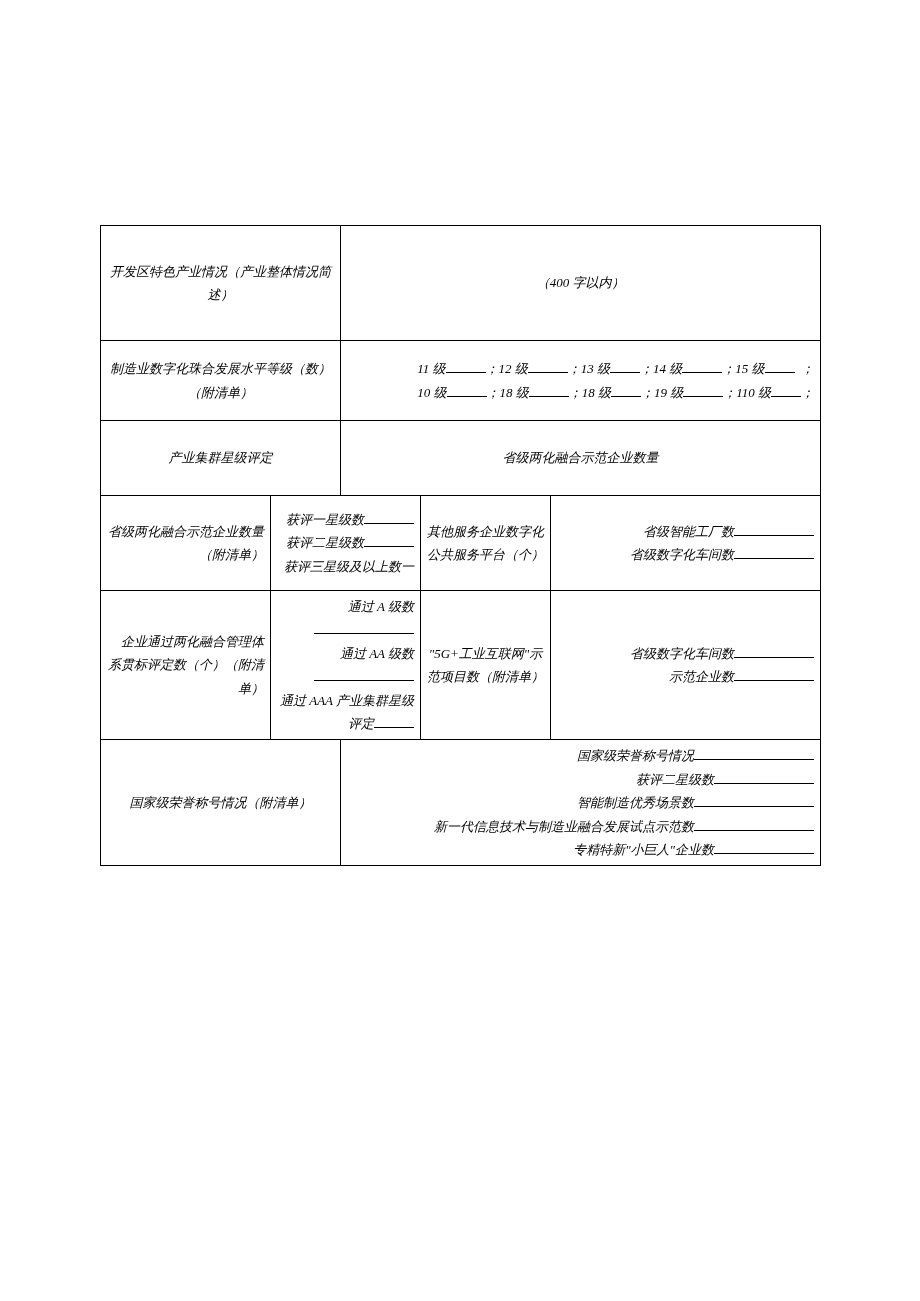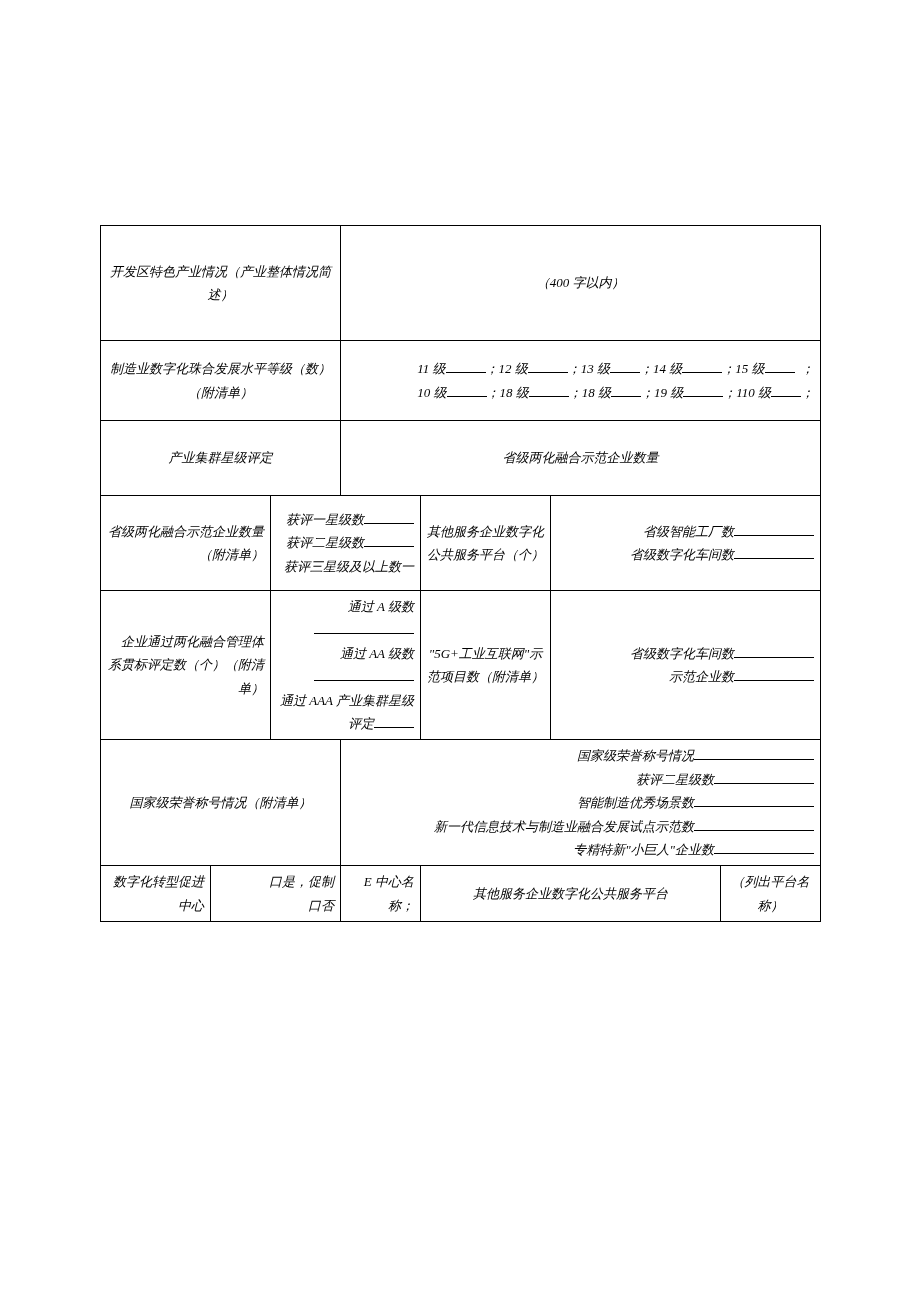--- a/index.html
+++ b/index.html
@@ -136,34 +136,16 @@
     </td>
     <td colspan="5" class="left">
       <span>国家级荣誉称号情况</span><span class="blank w120"></span><br>
       <span>获评二星级数</span><span class="blank w100"></span><br>
       <span>智能制造优秀场景数</span><span class="blank w120"></span><br>
       <span>新一代信息技术与制造业融合发展试点示范数</span><span class="blank w120"></span><br>
       <span>专精特新"小巨人"企业数</span><span class="blank w100"></span>
     </td>
   </tr>
 
-  <tr>
-    <td class="left" style="height:48px">
-      <span>数字化转型促进中心</span>
-    </td>
-    <td colspan="2" class="left">
-      <span>口是，促制</span><br>
-      <span>口否</span>
-    </td>
-    <td class="left" style="vertical-align:top">
-      <span>E 中心名称；</span>
-    </td>
-    <td colspan="3" class="center">
-      <span>其他服务企业数字化公共服务平台</span>
-    </td>
-    <td class="center">
-      <span>（列出平台名称）</span>
-    </td>
-  </tr>
 
 </tbody>
     </table>
 </div>
 
 </body></html>

